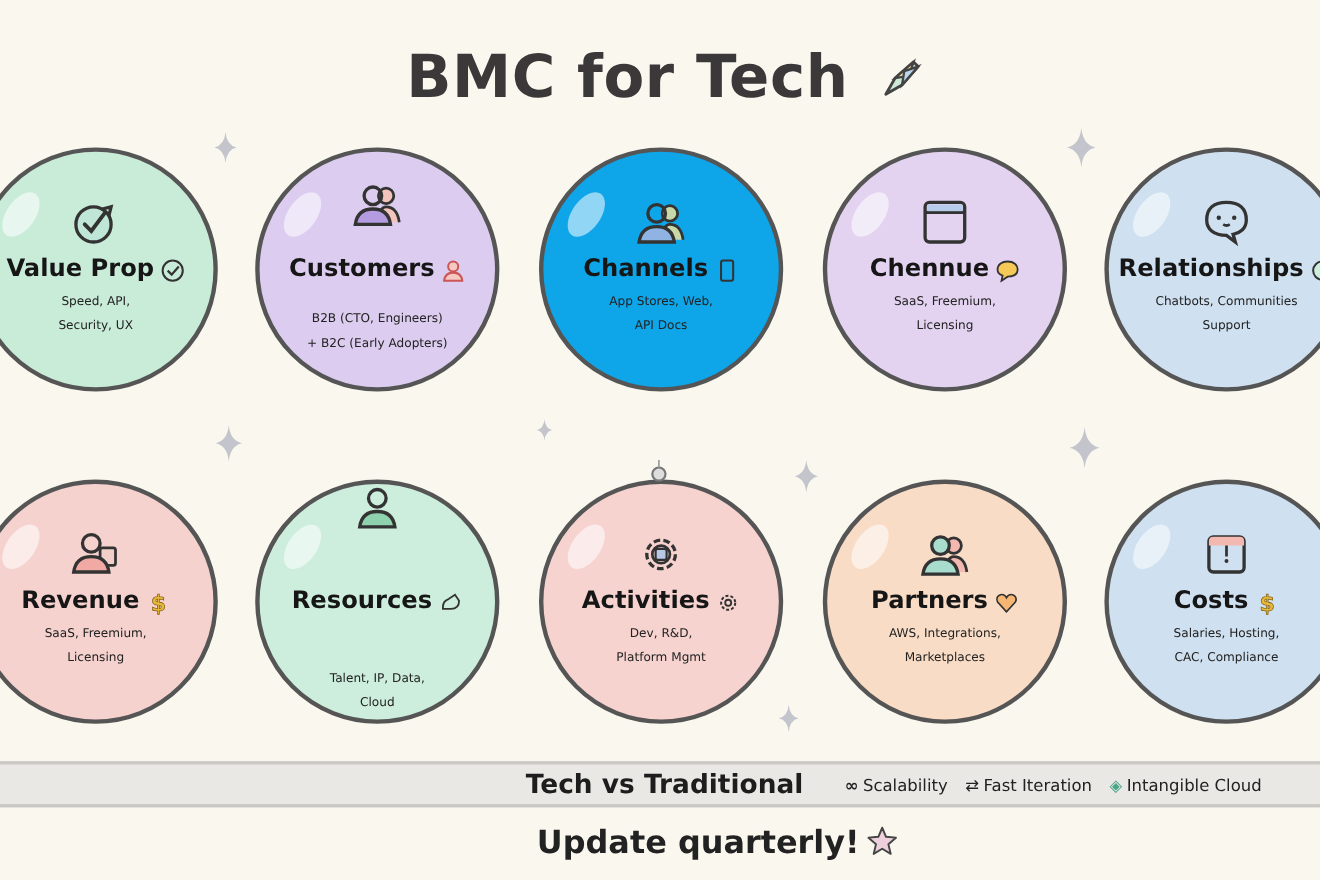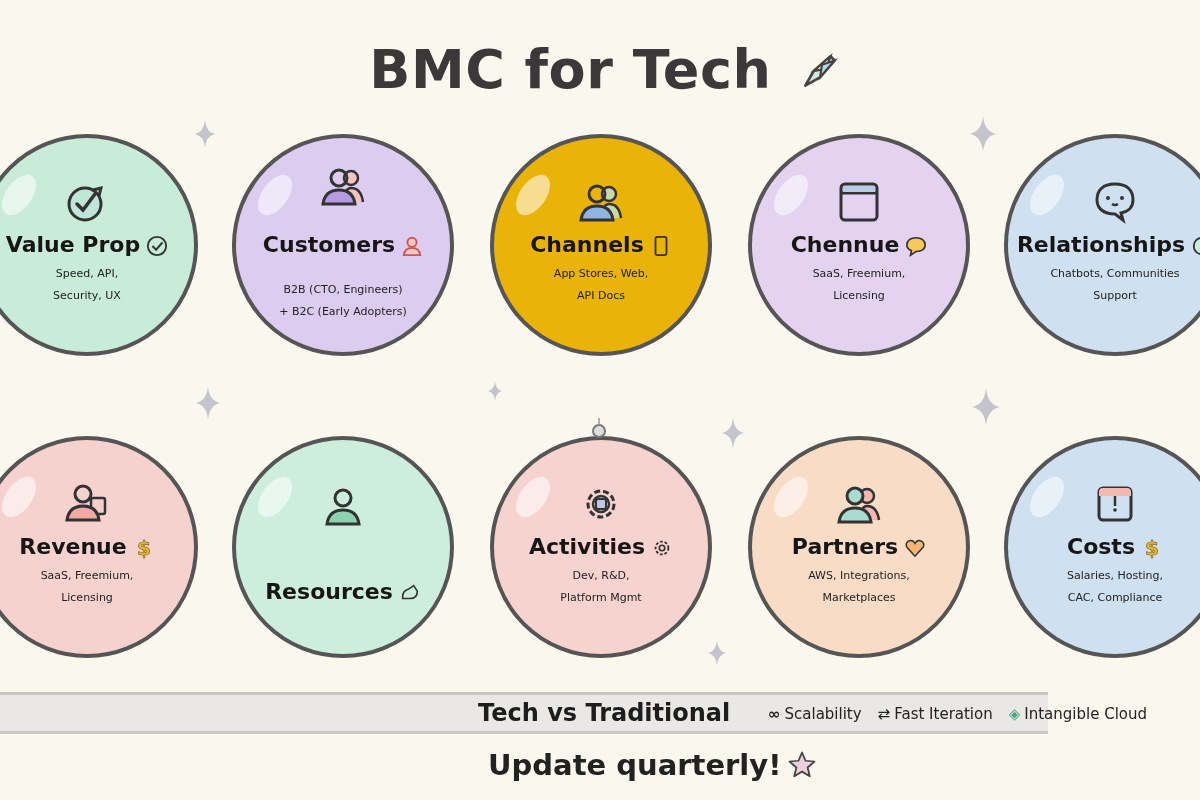--- a/index.html
+++ b/index.html
@@ -24,21 +24,21 @@
   }
   .bubble::before {
     content:""; position:absolute; left:26px; top:34px; width:26px; height:46px;
     border-radius:50%; background:rgba(255,255,255,0.55); transform:rotate(35deg);
   }
   .bubble .icon { width:48px; height:48px; margin-top:-6px; margin-bottom:6px; }
   .bubble .label { font-size:22px; font-weight:bold; white-space:nowrap; display:flex; align-items:flex-end; gap:6px; color:#161616; }
   .bubble .label svg { width:22px; height:22px; }
   .bubble .desc { font-size:11px; line-height:22px; margin-top:6px; white-space:nowrap; color:#222; }
   .band {
-    position:absolute; left:0; top:692px; width:1048px; height:42px;
+    position:absolute; left:0; top:692px; width:1200px; height:42px;
     background:#e9e8e4; border-top:3px solid #c9c8c4; border-bottom:3px solid #c9c8c4;
     box-sizing:border-box;
   }
   .band-title { position:absolute; left:478px; top:4px; font-size:24px; font-weight:bold; color:#1d1d1d; }
   .band-items { position:absolute; left:768px; top:10px; display:flex; gap:16px; font-size:15px; color:#222; }
   .band-items span.it { display:flex; align-items:center; gap:4px; white-space:nowrap; }
   .footer { position:absolute; left:488px; top:748px; font-size:29px; font-weight:bold; color:#222; display:flex; align-items:center; gap:6px; }
 </style>
 </head>
 <body>
@@ -108,21 +108,21 @@
         <circle cx="12" cy="8" r="5" fill="#f5c9c2" stroke="#c55" stroke-width="2"></circle>
         <path d="M3 22 Q4 14 12 14 Q20 14 21 22 Z" fill="#f5c9c2" stroke="#c55" stroke-width="2"></path>
       </svg>
     </div>
   <div class="desc">
       <div>B2B (CTO, Engineers)</div>
       <div>+ B2C (Early Adopters)</div>
     </div>
 </div>
 
-<div class="bubble" style="left:490px;top:134px;background:#eab308;">
+<div class="bubble" style="left:490px;top:134px;background:#0ea5e9;">
   <svg class="icon" viewBox="0 0 48 48">
       <circle cx="32" cy="16" r="7" fill="#c8d8a8" stroke="#333" stroke-width="2.5"></circle>
       <path d="M24 40 Q26 26 32 26 Q42 26 44 40" fill="#c8d8a8" stroke="#333" stroke-width="2.5"></path>
       <circle cx="20" cy="16" r="8" fill="none" stroke="#333" stroke-width="3"></circle>
       <path d="M4 42 Q6 28 20 28 Q34 28 36 42 Z" fill="#8fb3e3" stroke="#333" stroke-width="3"></path>
     </svg>
   <div class="label">
       <span>Channels</span>
       <svg viewBox="0 0 24 24">
         <rect x="6" y="2" width="12" height="20" rx="2" fill="none" stroke="#333" stroke-width="2"></rect>
@@ -193,20 +193,24 @@
 <div class="bubble" style="left:232px;top:436px;background:#cdeedd;gap:41px;">
   <svg class="icon" viewBox="0 0 48 48">
       <circle cx="24" cy="14" r="8" fill="none" stroke="#333" stroke-width="3"></circle>
       <path d="M8 40 Q10 26 24 26 Q38 26 40 40 Z" fill="#8fd3ae" stroke="#333" stroke-width="3"></path>
     </svg>
   <div class="label">
       <span>Resources</span>
       <svg viewBox="0 0 24 24">
         <path d="M4 16 Q4 10 10 8 L16 4 L20 10 Q20 18 12 18 L4 18 Z" fill="none" stroke="#333" stroke-width="1.8"></path>
       </svg>
+    </div>
+  <div class="desc">
+      <div>Talent, IP, Data,</div>
+      <div>Cloud</div>
     </div>
 </div>
 
 <div class="bubble" style="left:490px;top:436px;background:#f7d3d0;">
   <svg class="icon" viewBox="0 0 48 48">
       <circle cx="24" cy="24" r="13" fill="none" stroke="#333" stroke-width="3" stroke-dasharray="6 3"></circle>
       <circle cx="24" cy="24" r="8" fill="none" stroke="#333" stroke-width="2.5"></circle>
       <rect x="19" y="19" width="10" height="10" rx="2" fill="#b8c9e6" stroke="#333" stroke-width="2"></rect>
     </svg>
   <div class="label">

